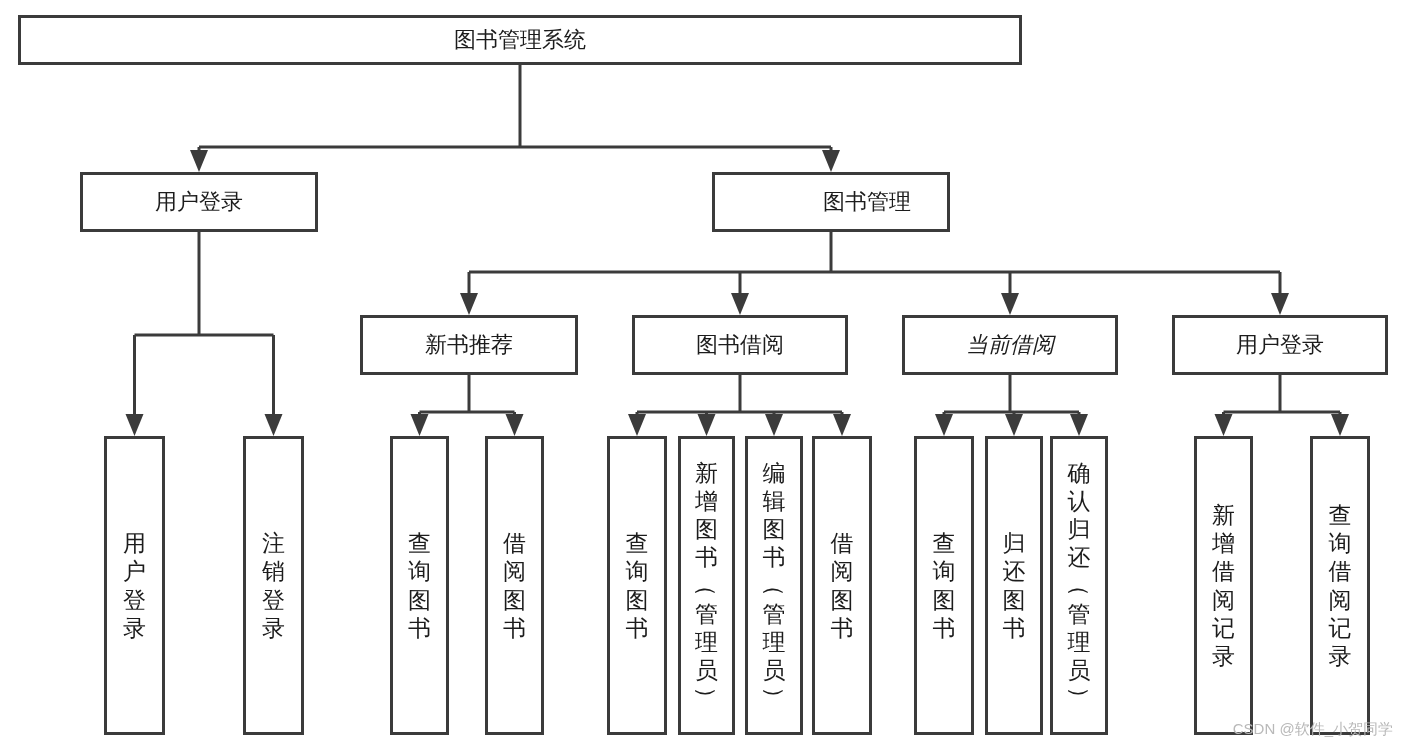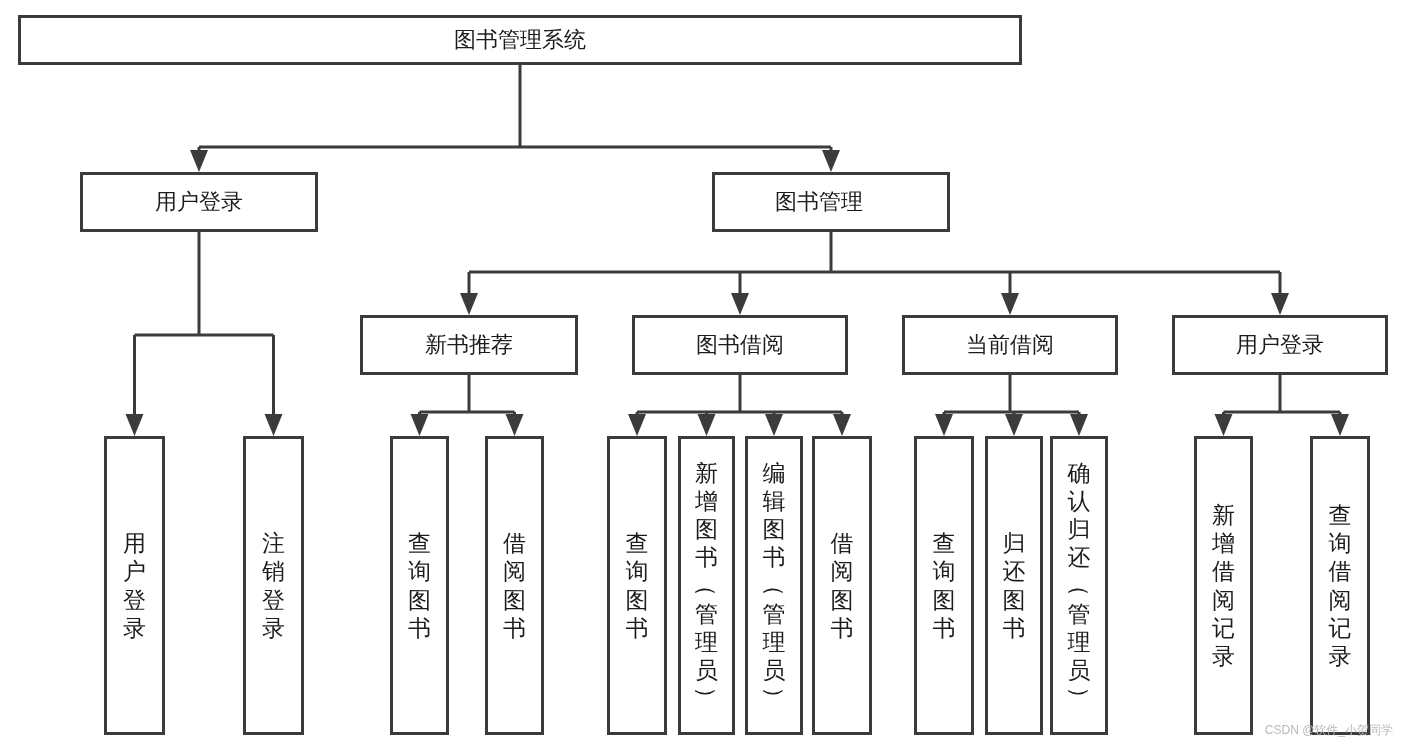--- a/index.html
+++ b/index.html
@@ -62,21 +62,21 @@
     align-items: center;
     justify-content: center;
     font-size: 22px;
     color: #1c1c1c;
     pointer-events: none;
   }
   .watermark {
     position: absolute;
     right: 12px;
     bottom: 8px;
-    font-size: 12px;
+    font-size: 15px;
     color: #b9b9b9;
     font-family: "Liberation Sans", "DejaVu Sans", sans-serif;
     white-space: nowrap;
   }
 </style>
 </head>
 <body>
 
 <div id="diagram-root">
 
@@ -164,21 +164,21 @@
       </g>
   </svg>
 
   <div id="labels-layer">
       <div class="horiz-text-wrap" style="left: 18px; top: 15px; width: 1004px; height: 50px;">
         <span>图书管理系统</span>
       </div>
       <div class="horiz-text-wrap" style="left: 80px; top: 172px; width: 238px; height: 60px;">
         <span>用户登录</span>
       </div>
-      <div class="horiz-text-wrap" style="left: 700px; top: 172px; width: 238px; height: 60px;">
+      <div class="horiz-text-wrap" style="left: 748px; top: 172px; width: 238px; height: 60px;">
         <span>图书管理</span>
       </div>
       <div class="vert-text-wrap" style="left: 104px; top: 436px; width: 61px; height: 299px;">
         <span>用</span>
         <span>户</span>
         <span>登</span>
         <span>录</span>
       </div>
       <div class="vert-text-wrap" style="left: 243px; top: 436px; width: 61px; height: 299px;">
         <span>注</span>
@@ -231,21 +231,21 @@
         <span>理</span>
         <span>员</span>
         <span style="transform: rotate(90deg); display: block;">）</span>
       </div>
       <div class="vert-text-wrap" style="left: 812px; top: 436px; width: 60px; height: 299px;">
         <span>借</span>
         <span>阅</span>
         <span>图</span>
         <span>书</span>
       </div>
-      <div class="horiz-text-wrap" style="left: 902px; top: 315px; width: 216px; height: 60px;">
+      <div class="horiz-text-wrap" style="left: 902px; top: 315px; width: 216px; height: 60px; font-style: italic;">
         <span>当前借阅</span>
       </div>
       <div class="vert-text-wrap" style="left: 914px; top: 436px; width: 60px; height: 299px;">
         <span>查</span>
         <span>询</span>
         <span>图</span>
         <span>书</span>
       </div>
       <div class="vert-text-wrap" style="left: 985px; top: 436px; width: 58px; height: 299px;">
         <span>归</span>

